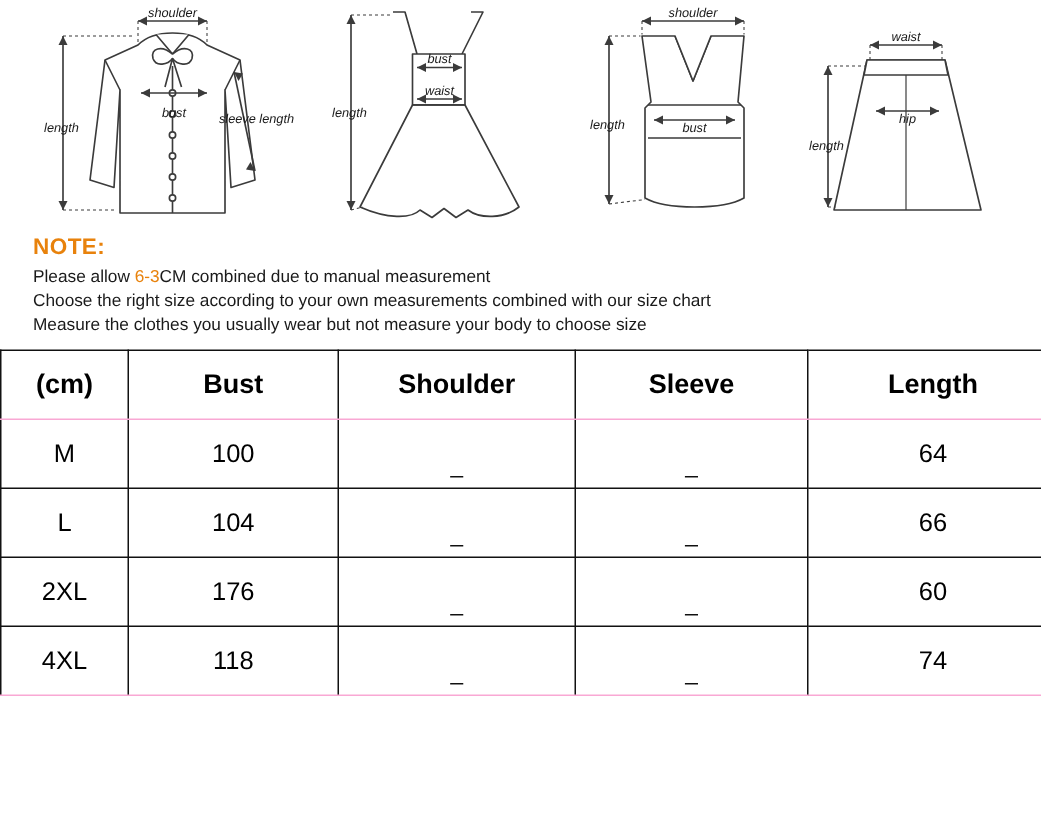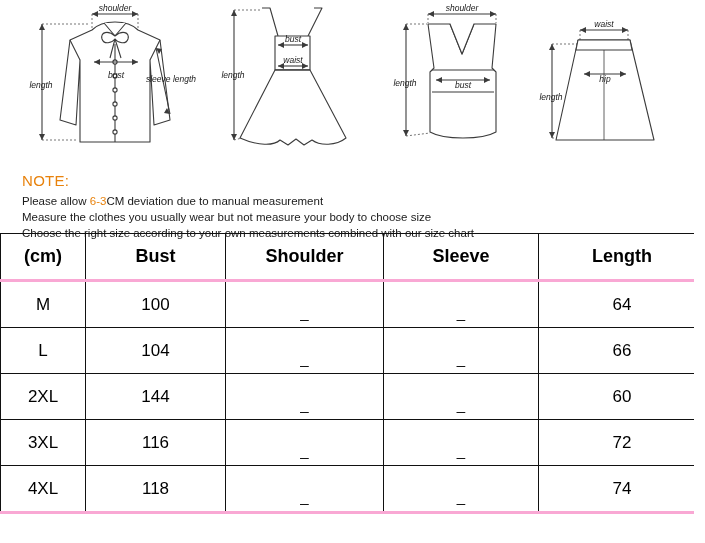--- a/index.html
+++ b/index.html
@@ -34,25 +34,24 @@
 
   
   #note {
     position: absolute;
     left: 22px;
     top: 156px;
     width: 660px;
   }
   .note-title {
     font-size: 15px;
-    font-weight: normal;
+    font-weight: bold;
     color: #e8820c;
     letter-spacing: .3px;
     margin-bottom: 4px;
-    margin-top: 16px;
   }
   .note-line {
     font-size: 11.5px;
     color: #1a1a1a;
     line-height: 16px;
     white-space: nowrap;
   }
   .note-line .hl { color: #e8820c; }
 
   
@@ -85,21 +84,21 @@
   }
   #size-table thead th.unit {
     font-weight: bold;
   }
   #size-table td.dash {
     font-size: 15px;
     vertical-align: bottom;
     padding-bottom: 6px;
   }
   #size-table tr:last-child th, #size-table tr:last-child td {
-    border-bottom: 3px solid #f9a8d4;
+    border-bottom: 1px solid #f9a8d4;
     margin-left: 17px;
   }
   
   #size-table { border-left: 1px solid #111; border-right: 1px solid #111; }
 </style>
 </head>
 <body>
 
 <div id="page">
 
@@ -239,24 +238,24 @@
         <text x="71" y="82" font-family="Liberation Sans, sans-serif" font-size="8.5" font-style="italic" fill="#1a1a1a" stroke="none" text-anchor="middle">hip</text>
         <text x="17" y="100" font-family="Liberation Sans, sans-serif" font-size="8.5" font-style="italic" fill="#1a1a1a" stroke="none" text-anchor="middle">length</text>
       </svg>
     </div>
 
   </div>
 
   <div id="note">
     <div class="note-title">NOTE:</div>
     <div class="note-line">
-      <span>Please allow </span><span class="hl">6-3</span><span>CM deviation due to manual measurement</span>
-    </div>
+      <span>Please allow </span><span class="hl">6-3</span><span>CM combined due to manual measurement</span>
+    </div>
+    <div class="note-line">Choose the right size according to your own measurements combined with our size chart</div>
     <div class="note-line">Measure the clothes you usually wear but not measure your body to choose size</div>
-    <div class="note-line">Choose the right size according to your own measurements combined with our size chart</div>
   </div>
 
   <table id="size-table">
     <colgroup>
       <col class="c0">
         <col class="c1">
         <col class="c2">
         <col class="c3">
         <col class="c4">
     </colgroup>
@@ -279,31 +278,24 @@
       </tr>
       <tr>
         <td>L</td>
         <td>104</td>
         <td class="dash">_</td>
         <td class="dash">_</td>
         <td>66</td>
       </tr>
       <tr>
         <td>2XL</td>
-        <td>144</td>
+        <td>176</td>
         <td class="dash">_</td>
         <td class="dash">_</td>
         <td>60</td>
-      </tr>
-      <tr>
-        <td>3XL</td>
-        <td>116</td>
-        <td class="dash">_</td>
-        <td class="dash">_</td>
-        <td>72</td>
       </tr>
       <tr>
         <td>4XL</td>
         <td>118</td>
         <td class="dash">_</td>
         <td class="dash">_</td>
         <td>74</td>
       </tr>
 
     </tbody>

